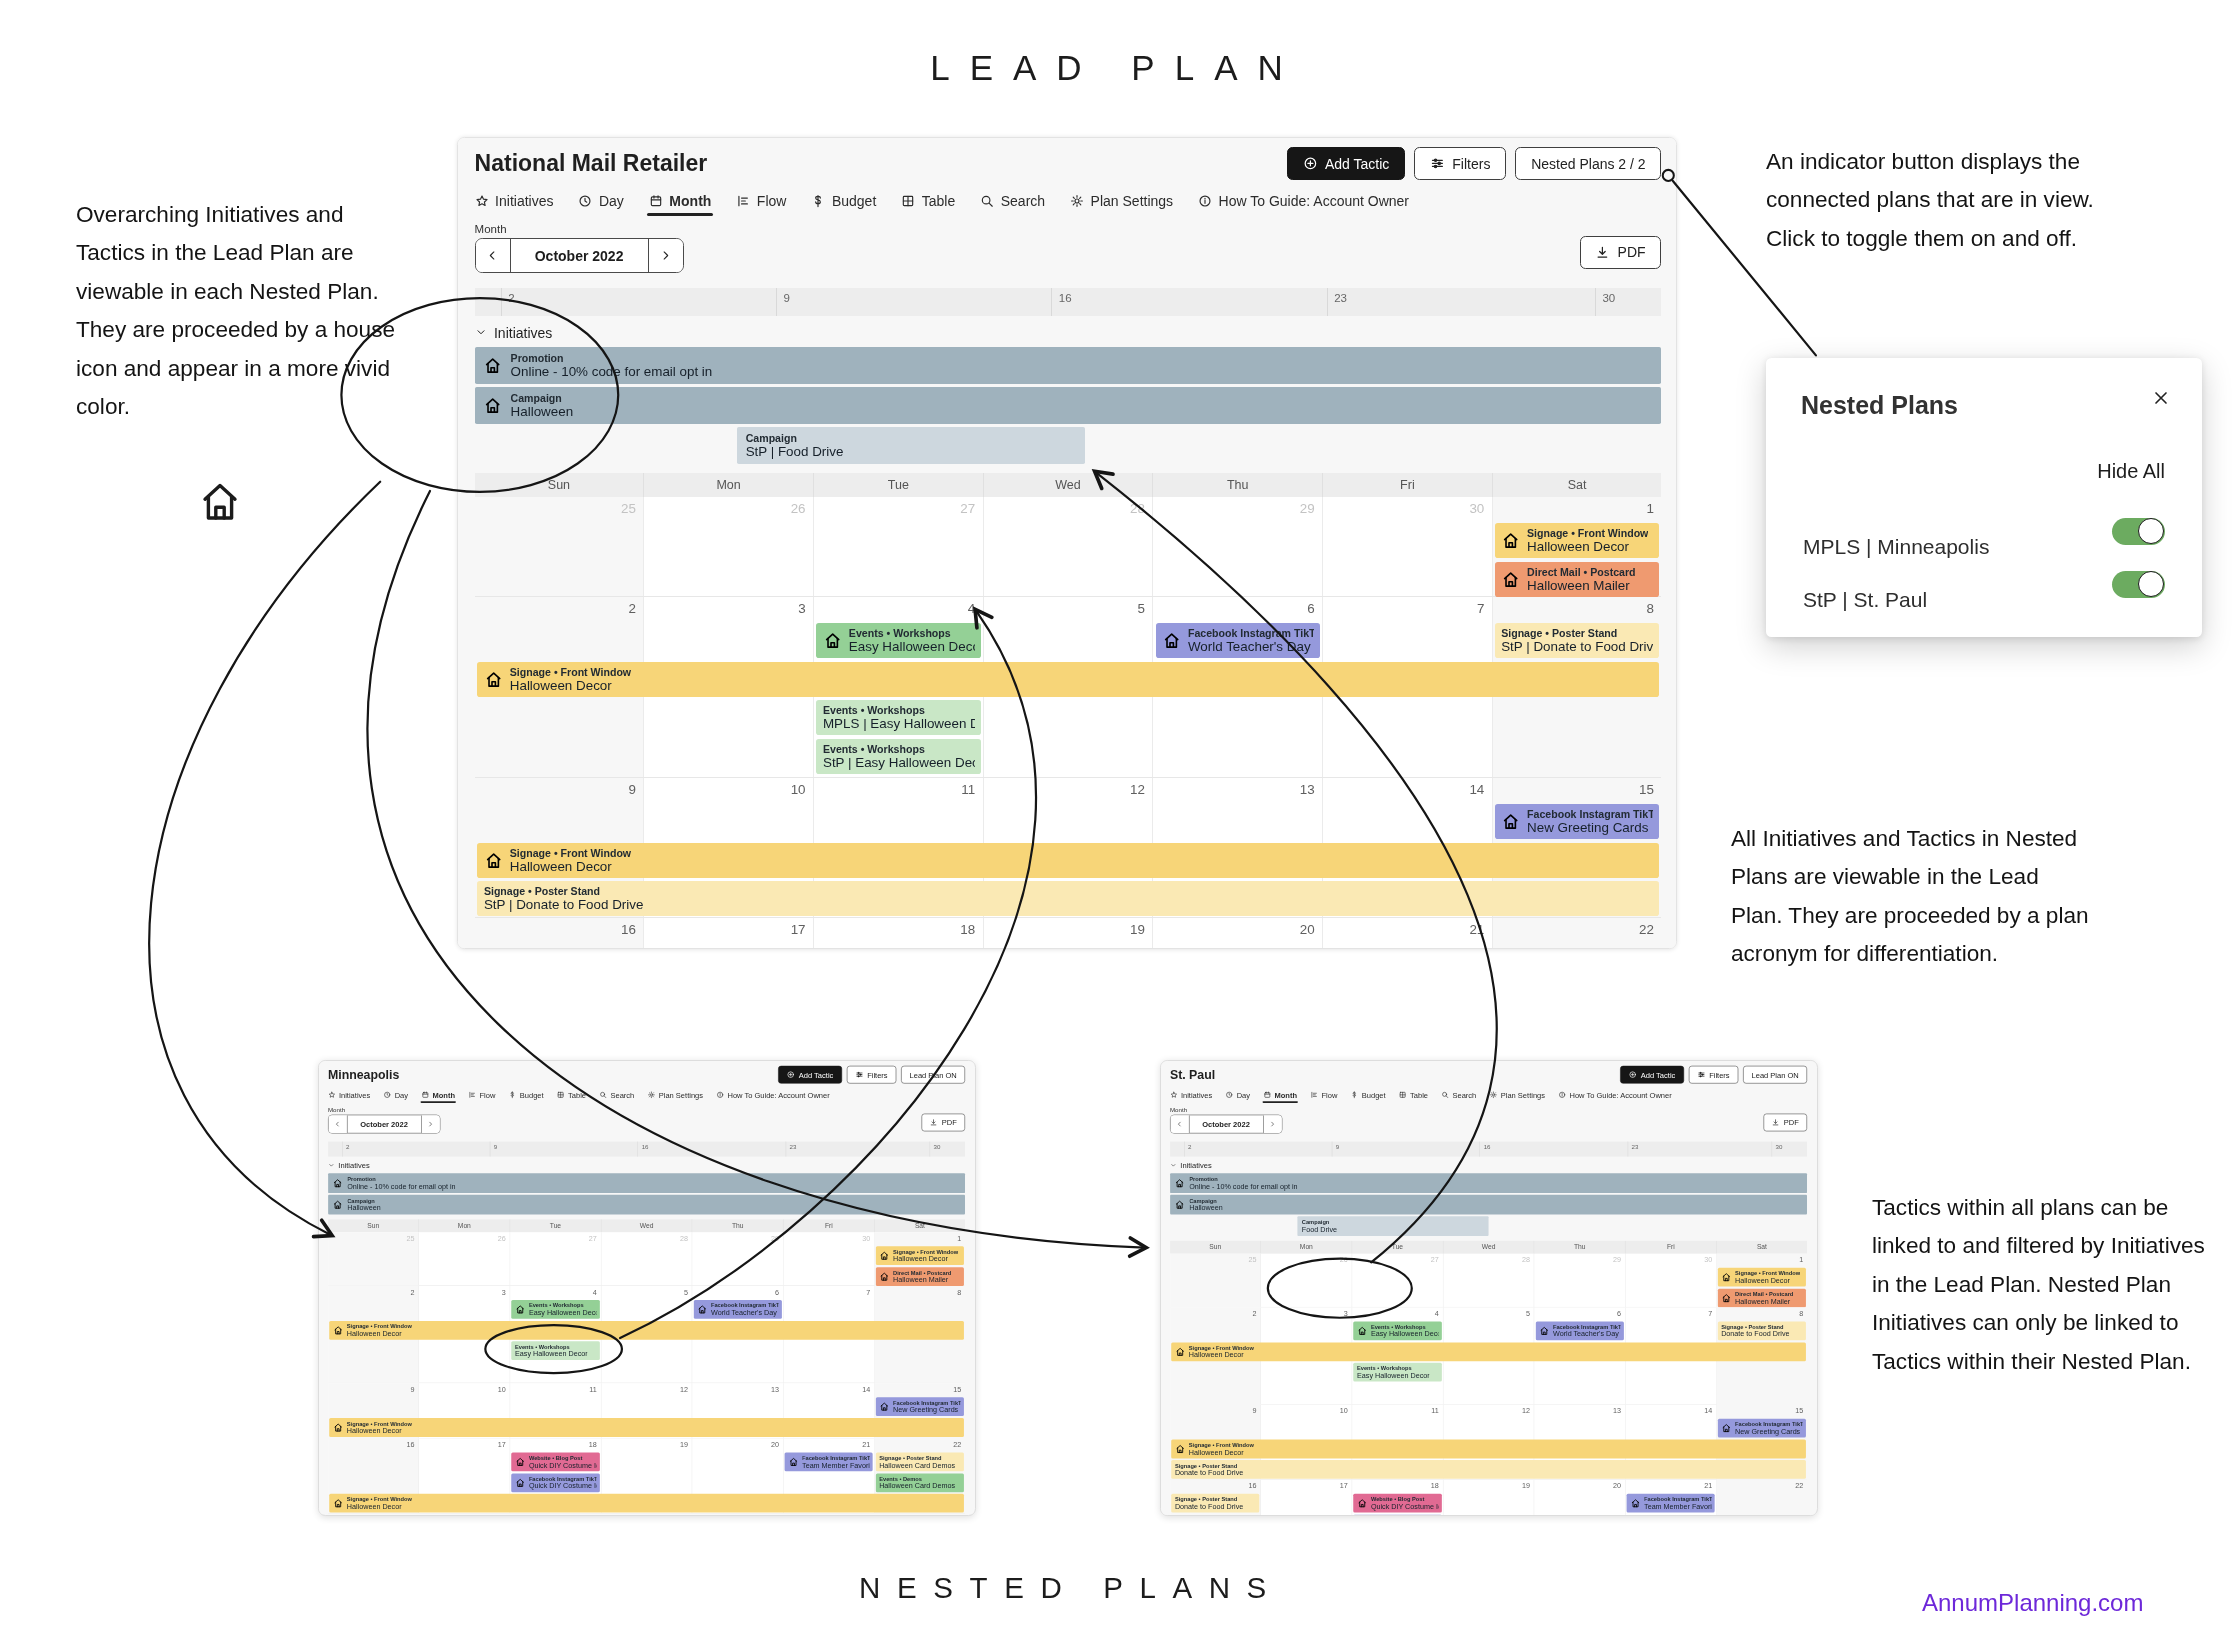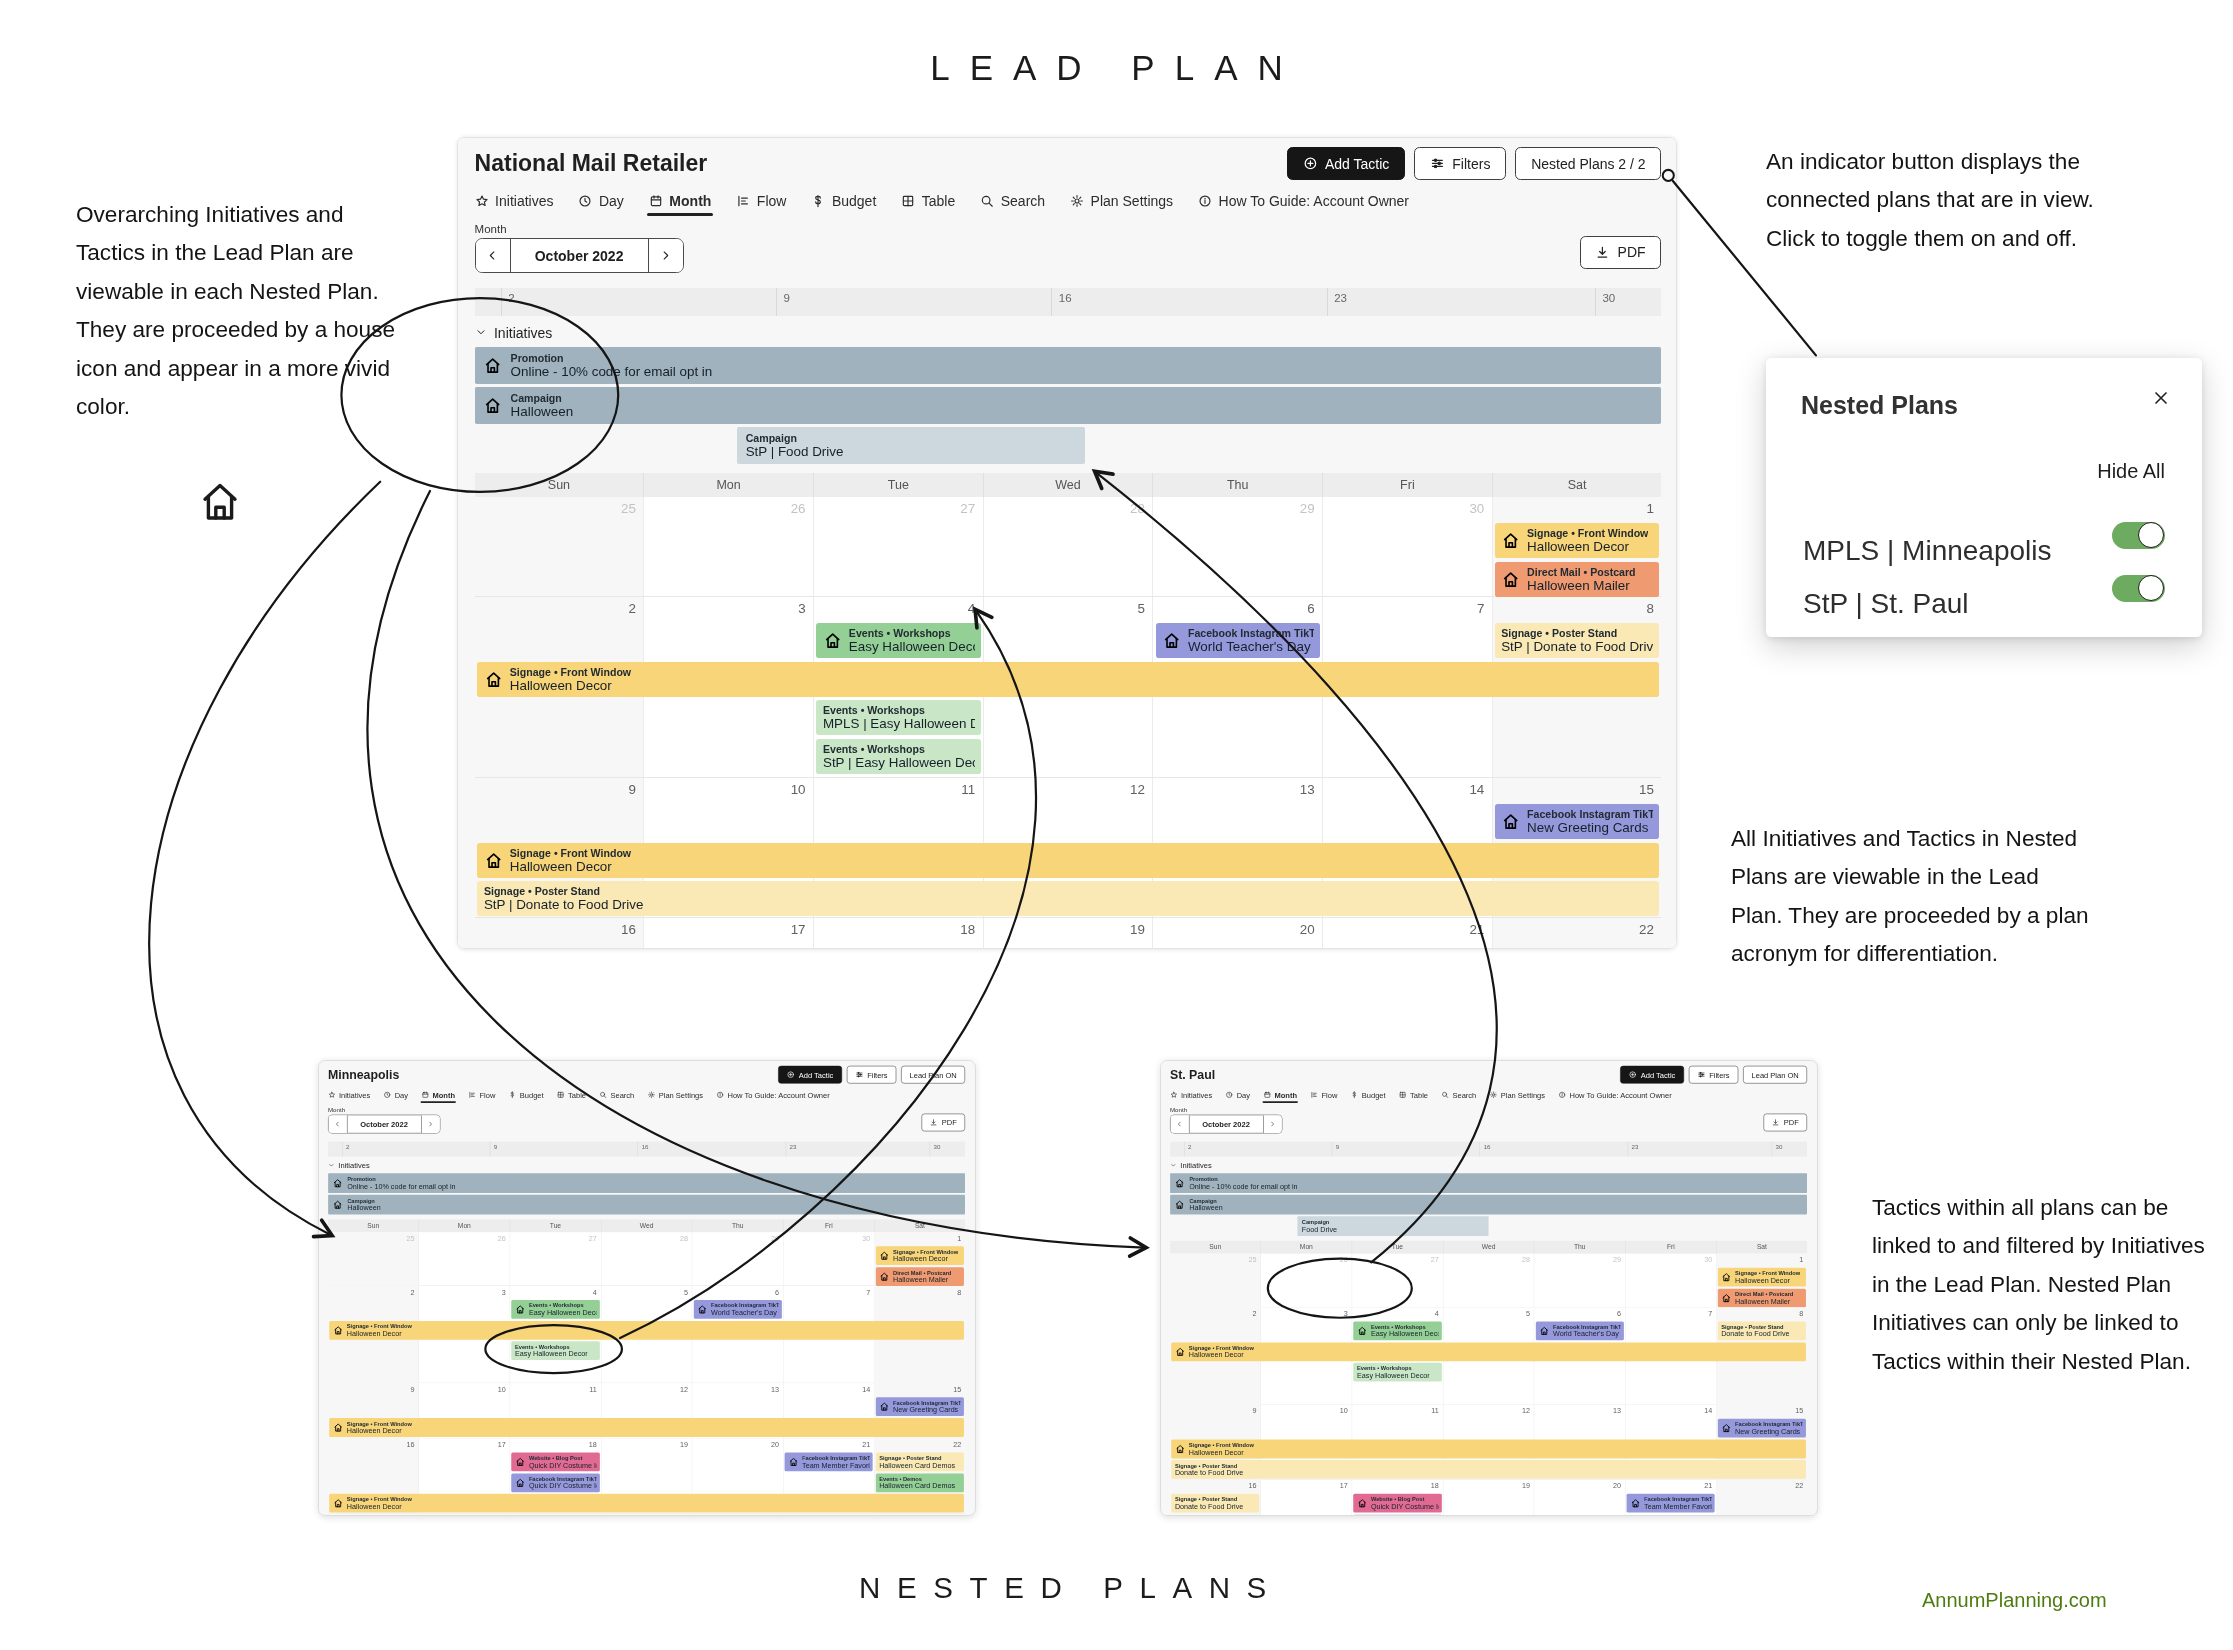--- a/index.html
+++ b/index.html
@@ -11,21 +11,21 @@
     font-size:35px; font-weight:500; letter-spacing:20px; color:#1c1c1c; }
   .nested-title { position:absolute; top:1571px; left:1071px; transform:translateX(-50%);
     font-size:29.5px; font-weight:500; letter-spacing:16.6px; color:#1c1c1c; white-space:nowrap; }
   .ann { position:absolute; font-size:22.6px; line-height:1.7; color:#141414; }
   .ann-left { left:76px; top:196px; width:325px; }
   .ann-top-right { left:1766px; top:143px; width:369px; }
   .ann-mid-right { left:1731px; top:820px; width:362px; }
   .ann-bottom-right { left:1872px; top:1189px; width:349px; }
   .left-house { position:absolute; left:196px; top:478px; color:#1b1b1b; }
   .left-house svg { width:48px; height:48px; }
-  .watermark { position:absolute; left:1922px; top:1589px; font-size:20px; color:#4d7c0f; }
+  .watermark { position:absolute; left:1922px; top:1589px; font-size:24px; color:#6d28d9; }
 
   
   .plan-mount { position:absolute; overflow:hidden; border-radius:7.4px; }
   #lead-mount { left:457px; top:137px; width:1220px; height:812px;
     box-shadow:0 0.9px 4.6px rgba(0,0,0,.10); border:0.9px solid #e3e3e3; }
   .mini-wrap { position:absolute; width:658px; height:456px; overflow:hidden;
     border-radius:7.4px; border:0.9px solid #ddd; box-shadow:0 1.8px 7.4px rgba(0,0,0,.12); background:#f7f7f7; }
   #mpls-wrap { left:318px; top:1060px; }
   #stp-wrap  { left:1160px; top:1060px; }
   .plan-scale { width:1226px; transform:scale(0.537); transform-origin:0 0; }
@@ -106,21 +106,21 @@
   
   .popup { position:absolute; left:1766px; top:358px; width:436px; height:279px; background:#fff;
     border-radius:5.5px; box-shadow:0 9.2px 31px rgba(0,0,0,.18), 0 1.8px 7.4px rgba(0,0,0,.10); }
   .popup-title { position:absolute; left:35px; top:33px; font-size:25px; font-weight:bold; color:#323232; }
   .popup-close { position:absolute; right:31px; top:29.5px; color:#222; cursor:pointer; }
   .popup-close svg { width:20px; height:20px; }
   .hide-all { position:absolute; right:37px; top:102px; font-size:20px; color:#1d1d1d; cursor:pointer; }
   .popup-row { position:absolute; left:37px; right:37px; display:flex; justify-content:space-between;
     align-items:center; }
   .popup-row.r0 { top:146px; } .popup-row.r1 { top:199px; }
-  .popup-row .plan-label { font-size:28px; color:#2e2e2e;margin-top:31px; }
+  .popup-row .plan-label { font-size:21px; color:#2e2e2e;margin-top:31px; }
   .toggle { position:relative; width:53px; height:27px; border-radius:14px;
     background:var(--toggle_green); cursor:pointer; display:inline-block; }
   .toggle .knob { position:absolute; right:0.9px; top:0px; width:26px; height:26px; border-radius:50%;
     background:#fff; border:1.8px solid #1d1d1d; }
 
   .overlay { position:absolute; left:0; top:0; pointer-events:none; }
 </style>
 </head>
 <body>
 

